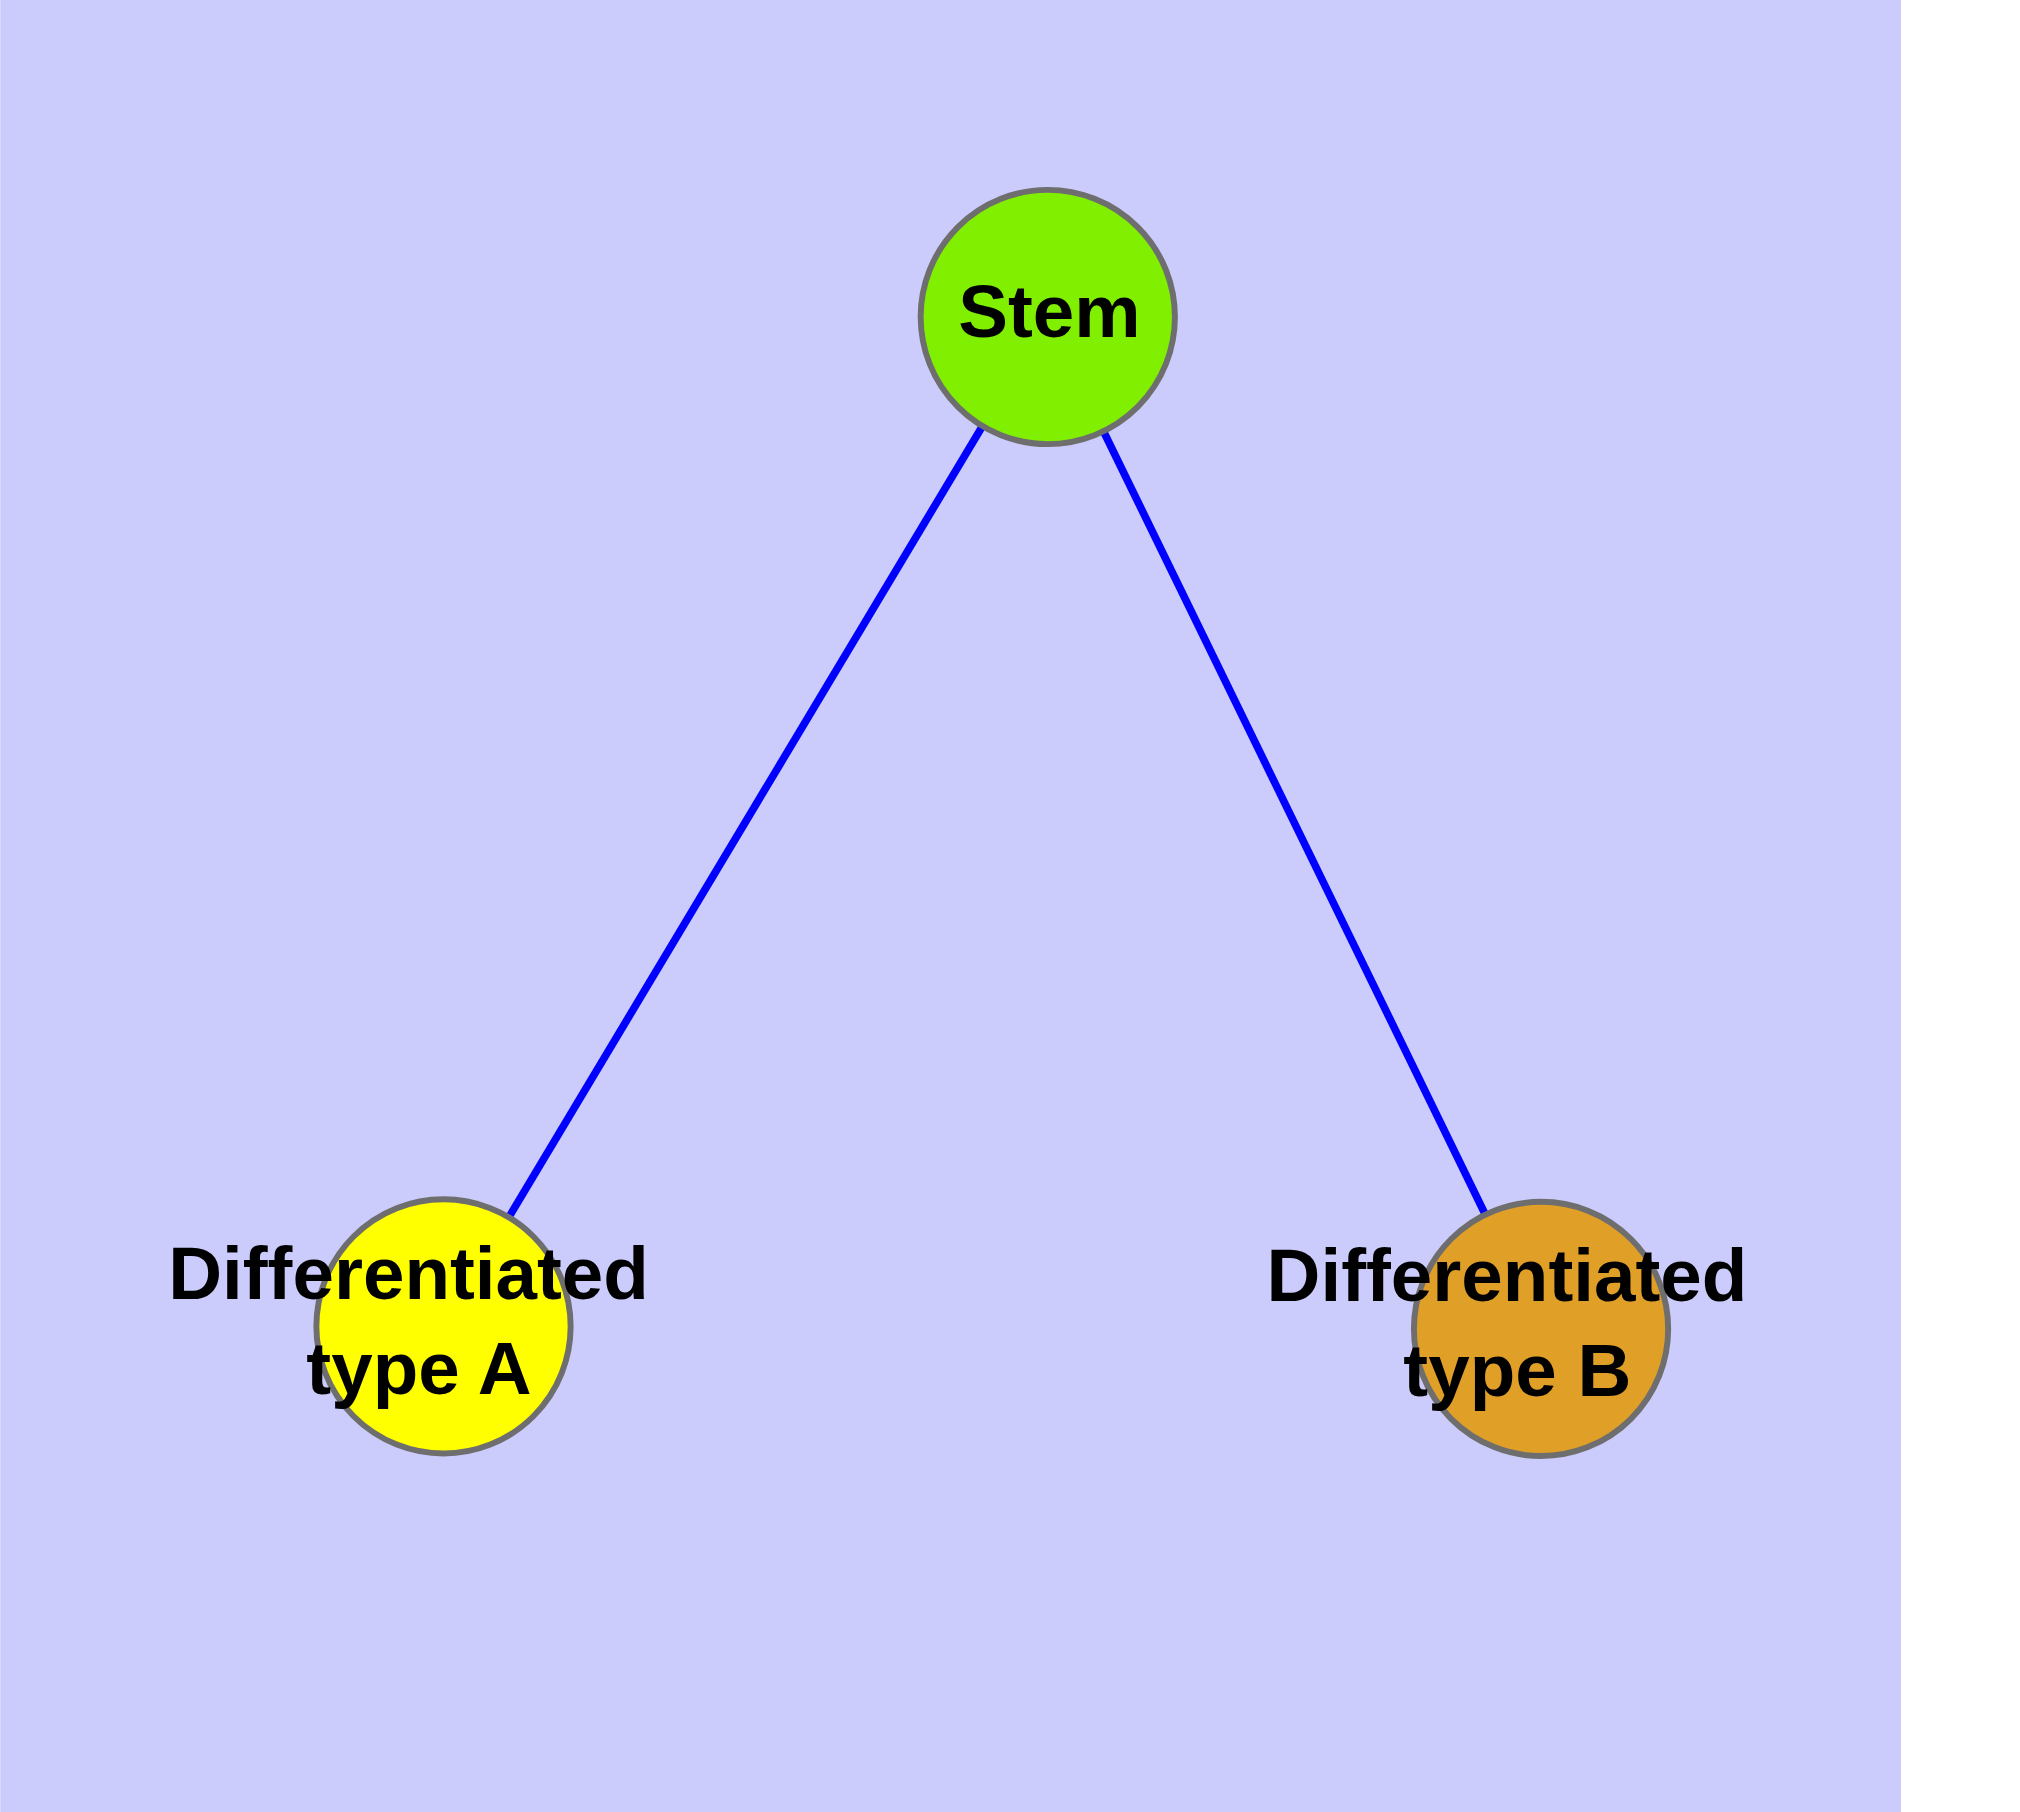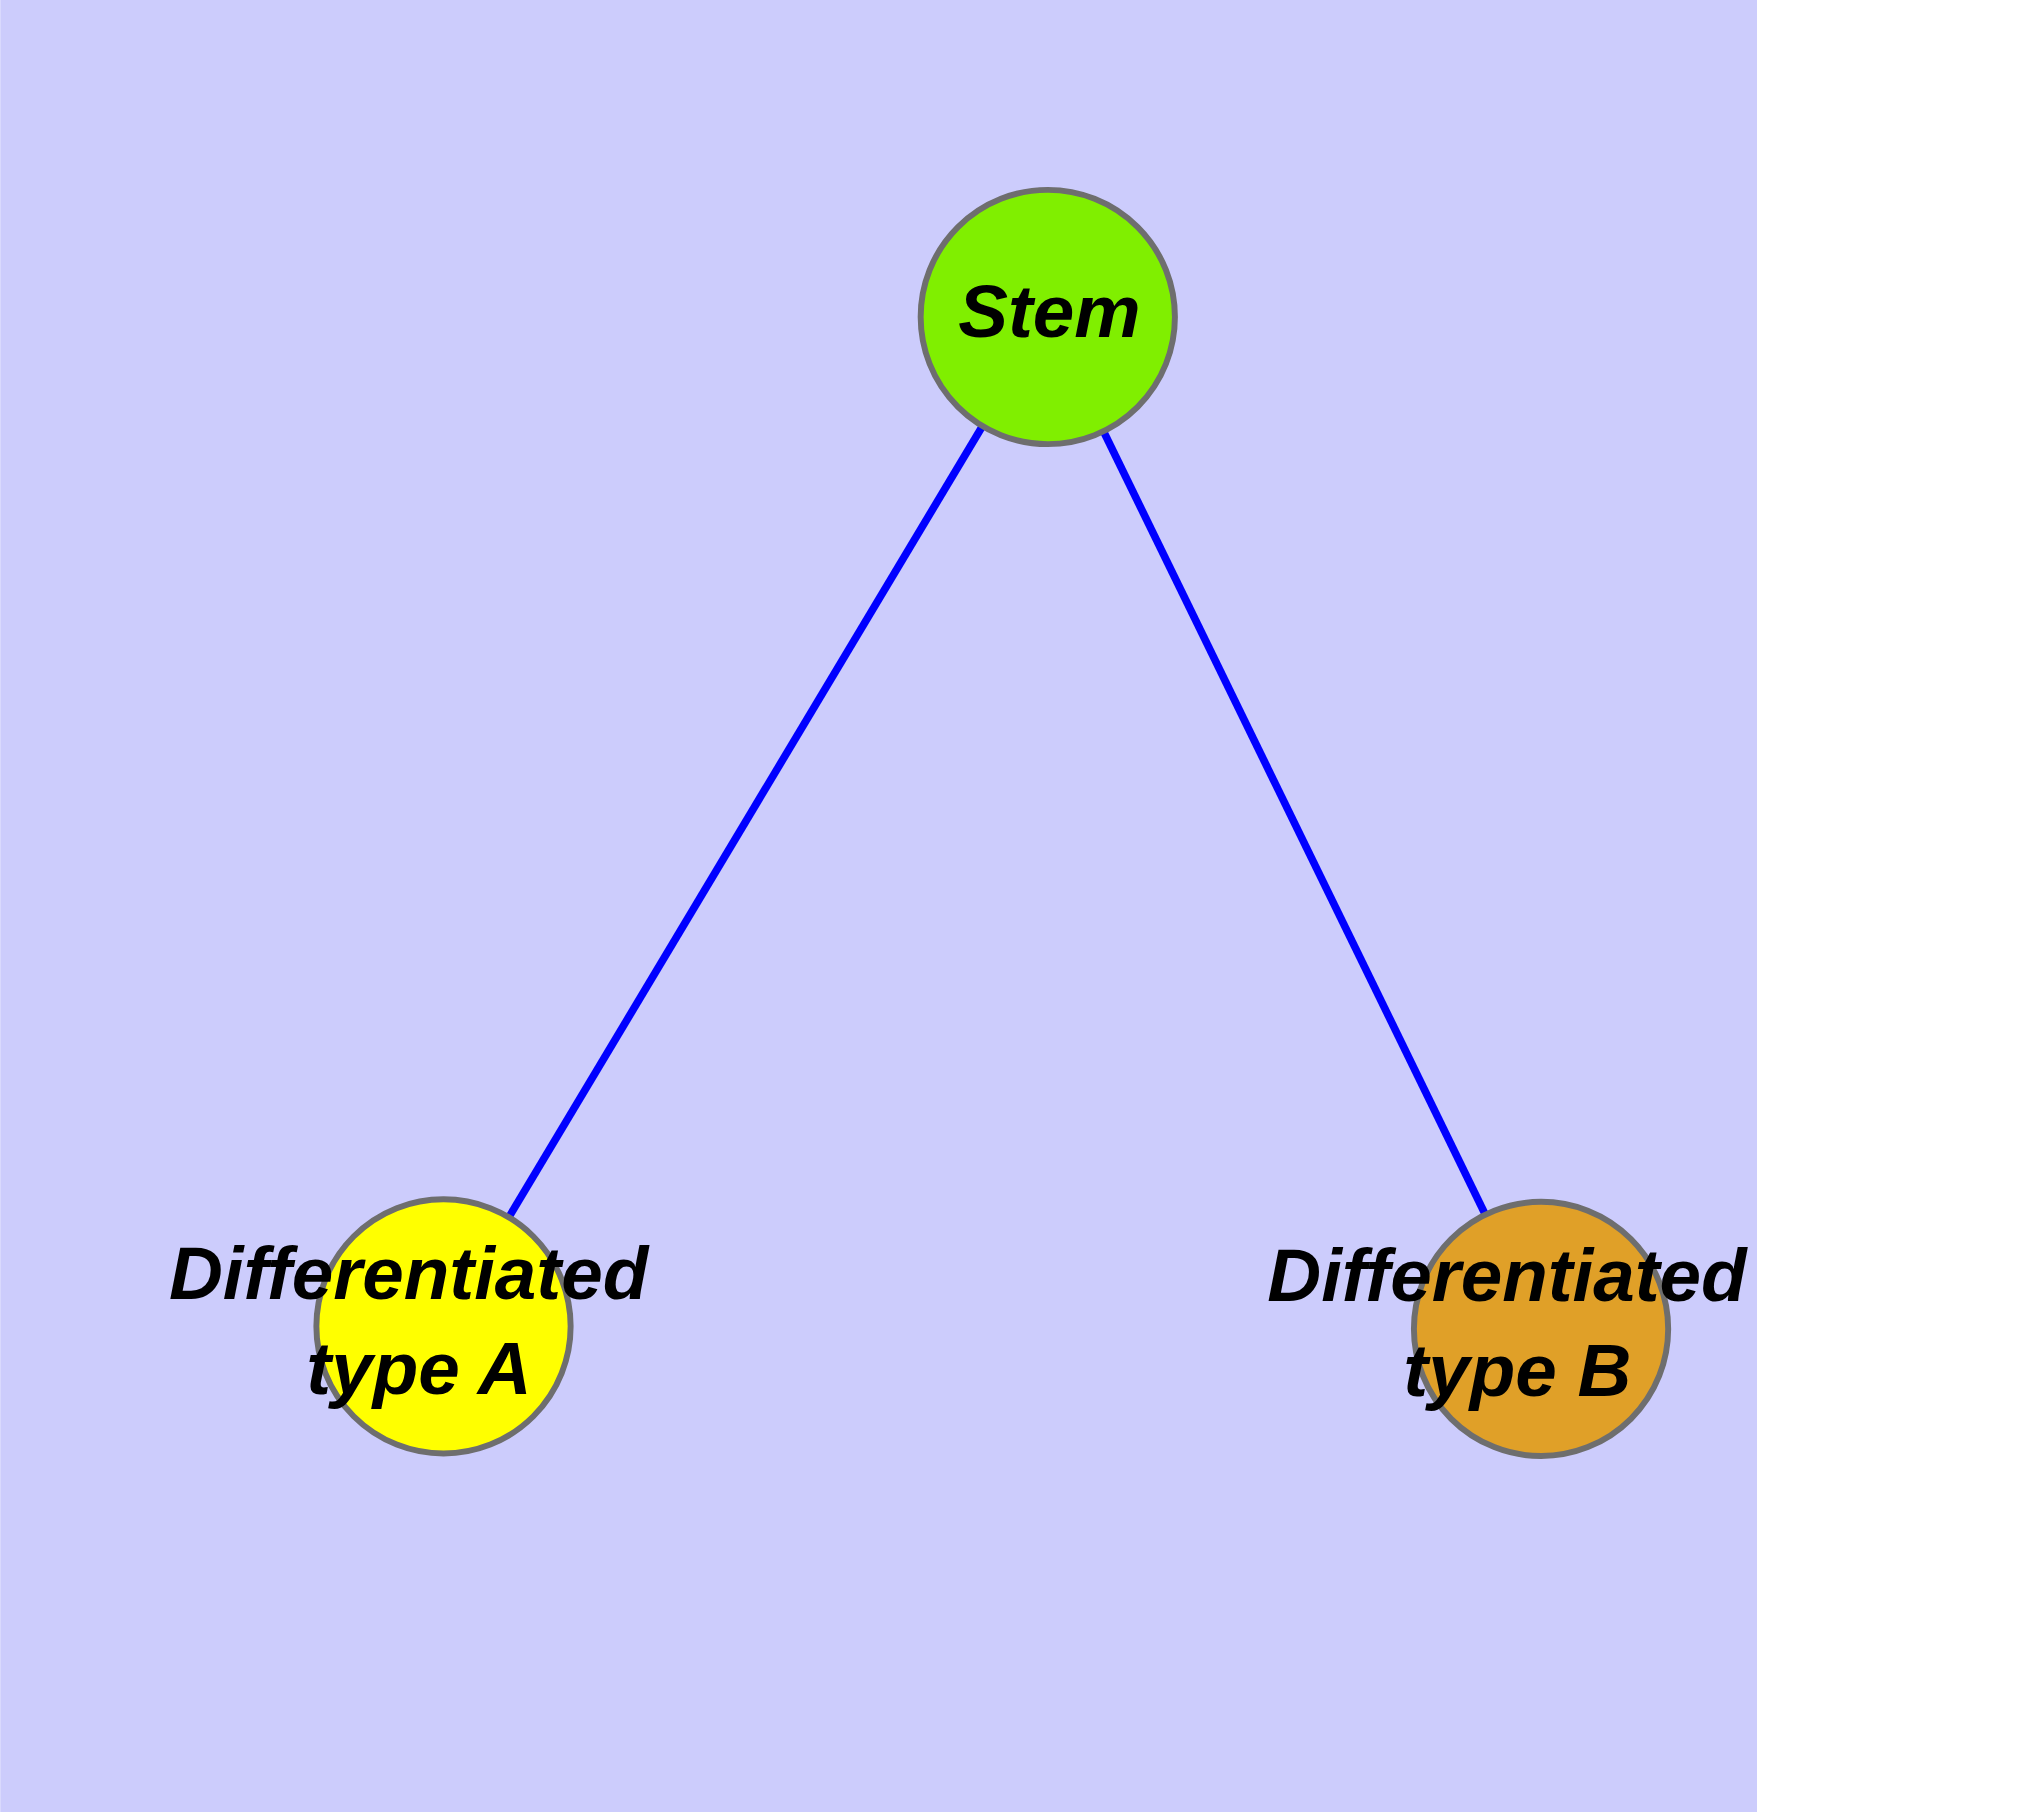--- a/index.html
+++ b/index.html
@@ -3,25 +3,24 @@
 <meta charset="utf-8">
 <title>Cell differentiation graph</title>
 <style>
   html, body {
     margin: 0;
     padding: 0;
     background: #ffffff;
   }
   #canvas-root {
     position: relative;
-    width: 1757px;
+    width: 1901px;
     height: 1812px;
     overflow: hidden;
     font-family: "Liberation Sans", "DejaVu Sans", sans-serif;
-    font-style: italic;
   }
   #graph-svg {
     position: absolute;
     left: 0;
     top: 0;
     width: 2021px;
     height: 1812px;
     display: block;
   }
   .node-circle {

